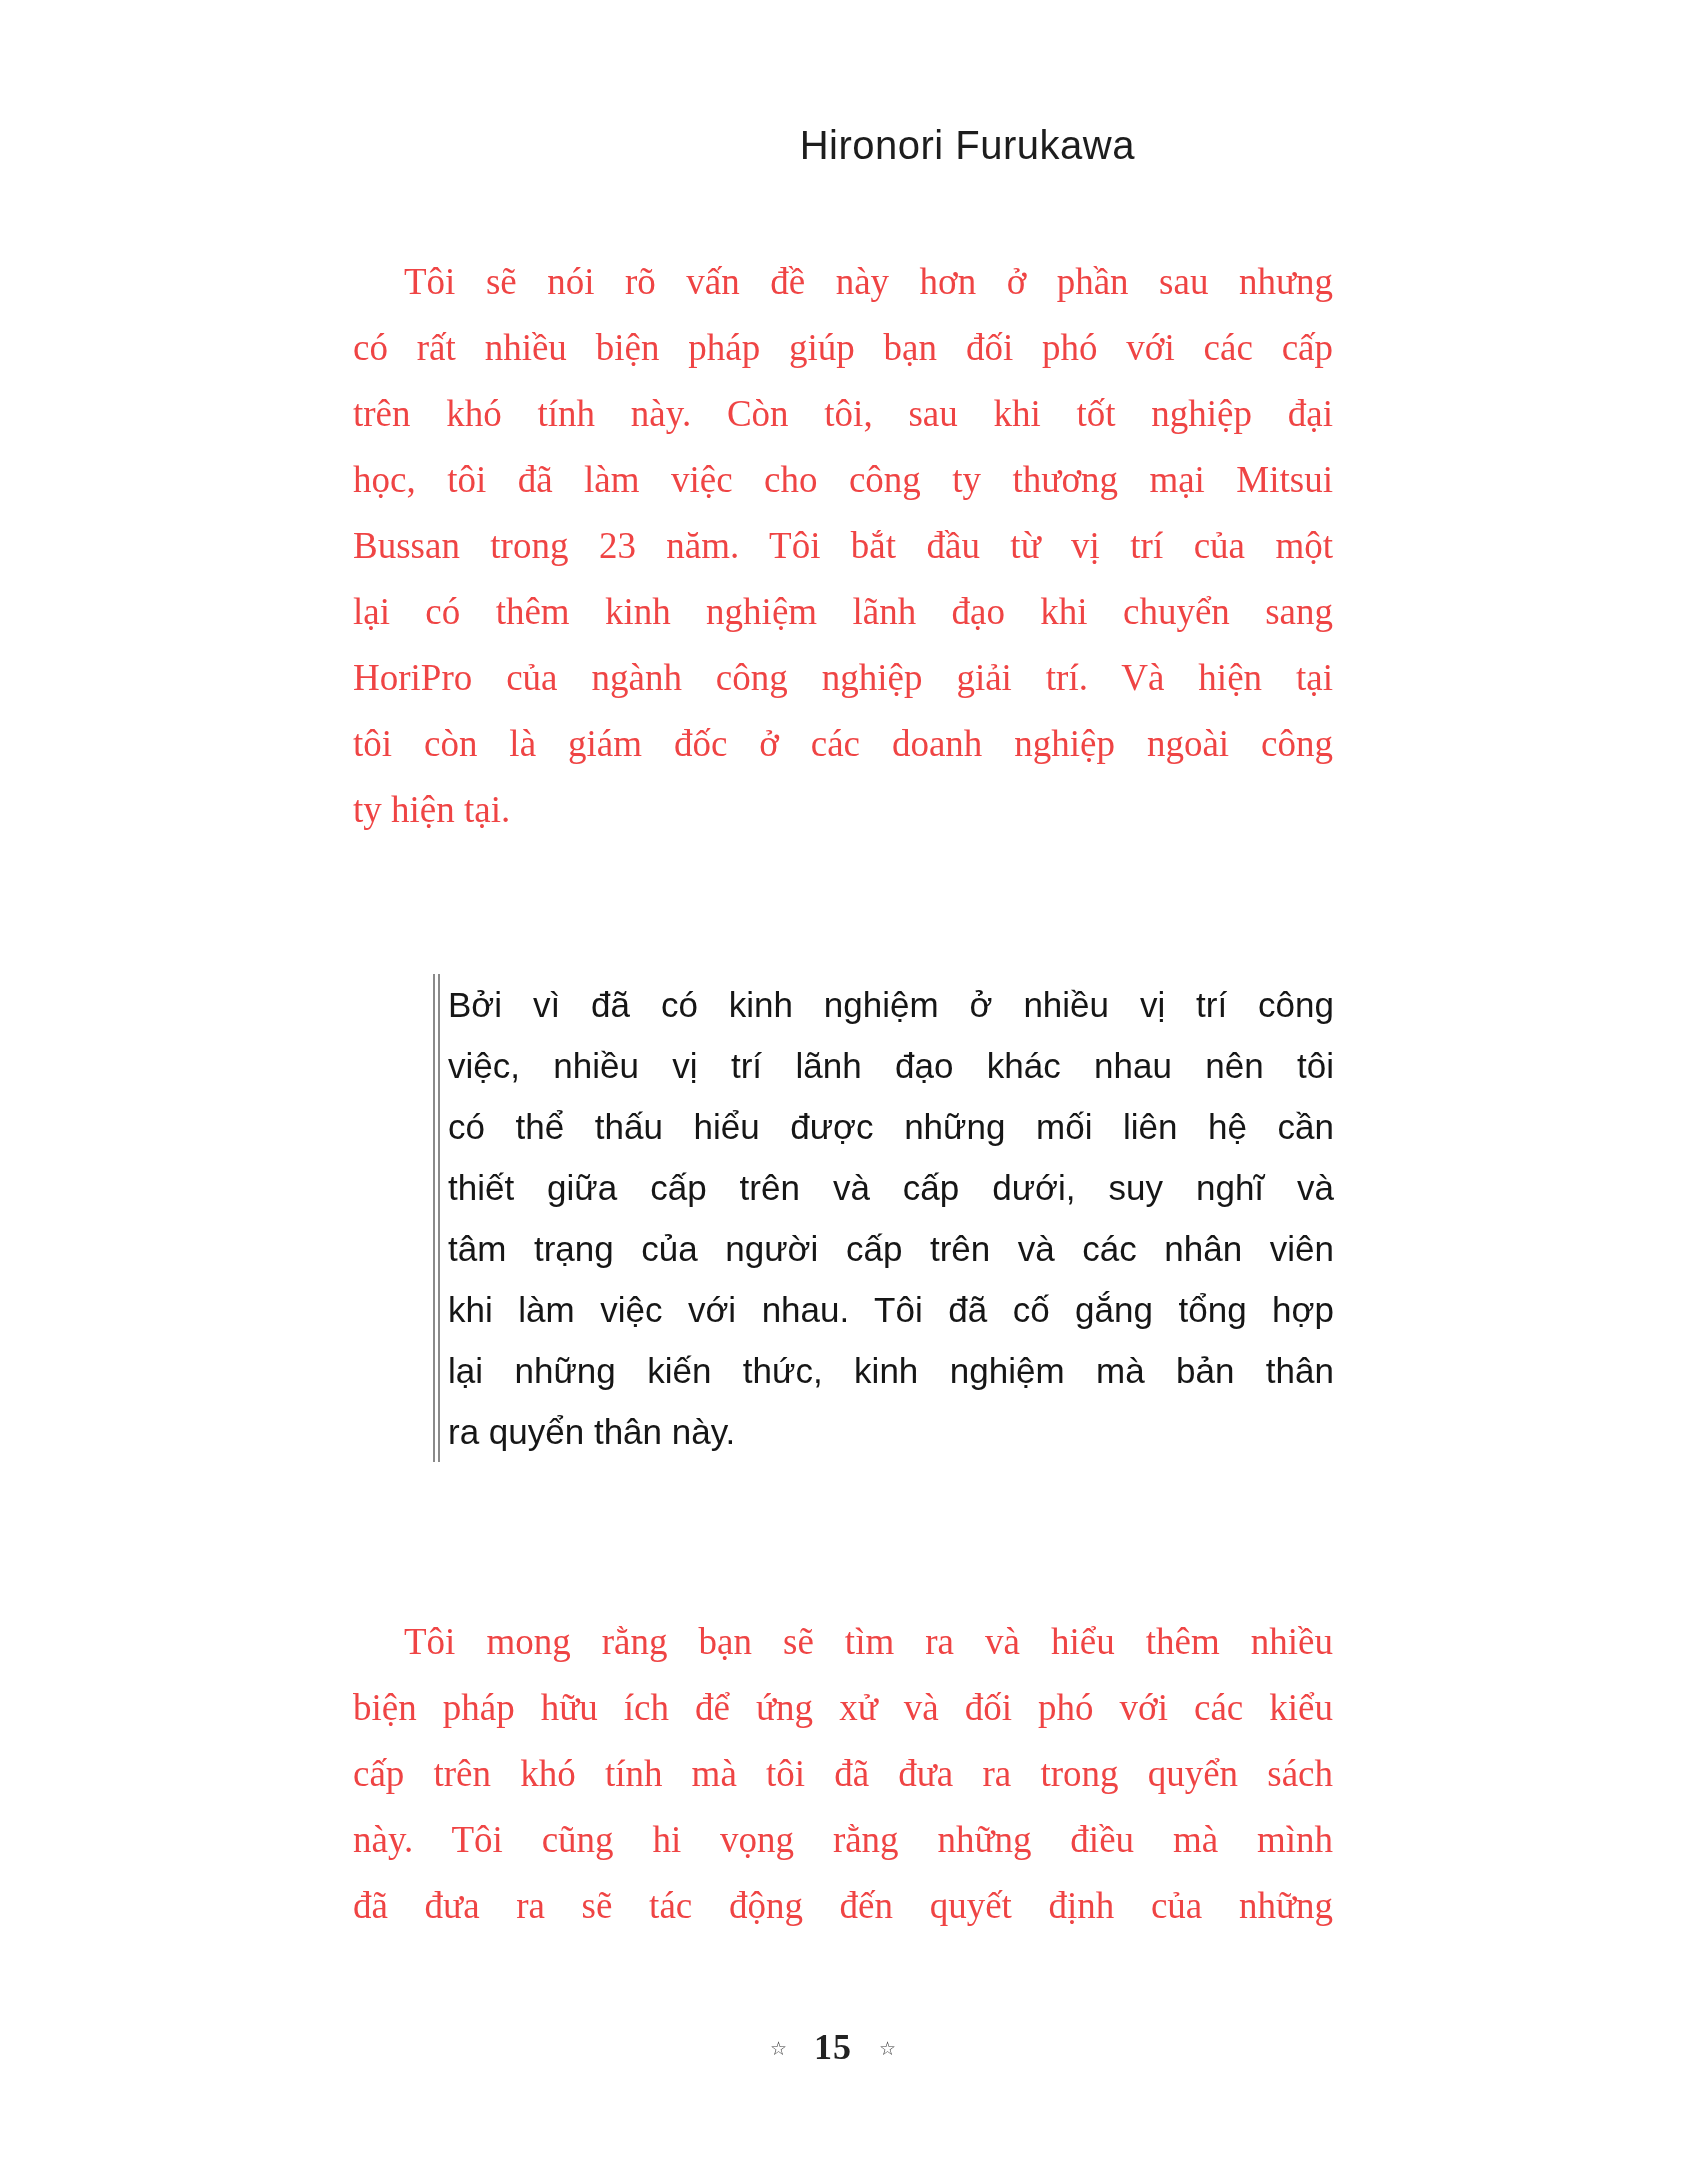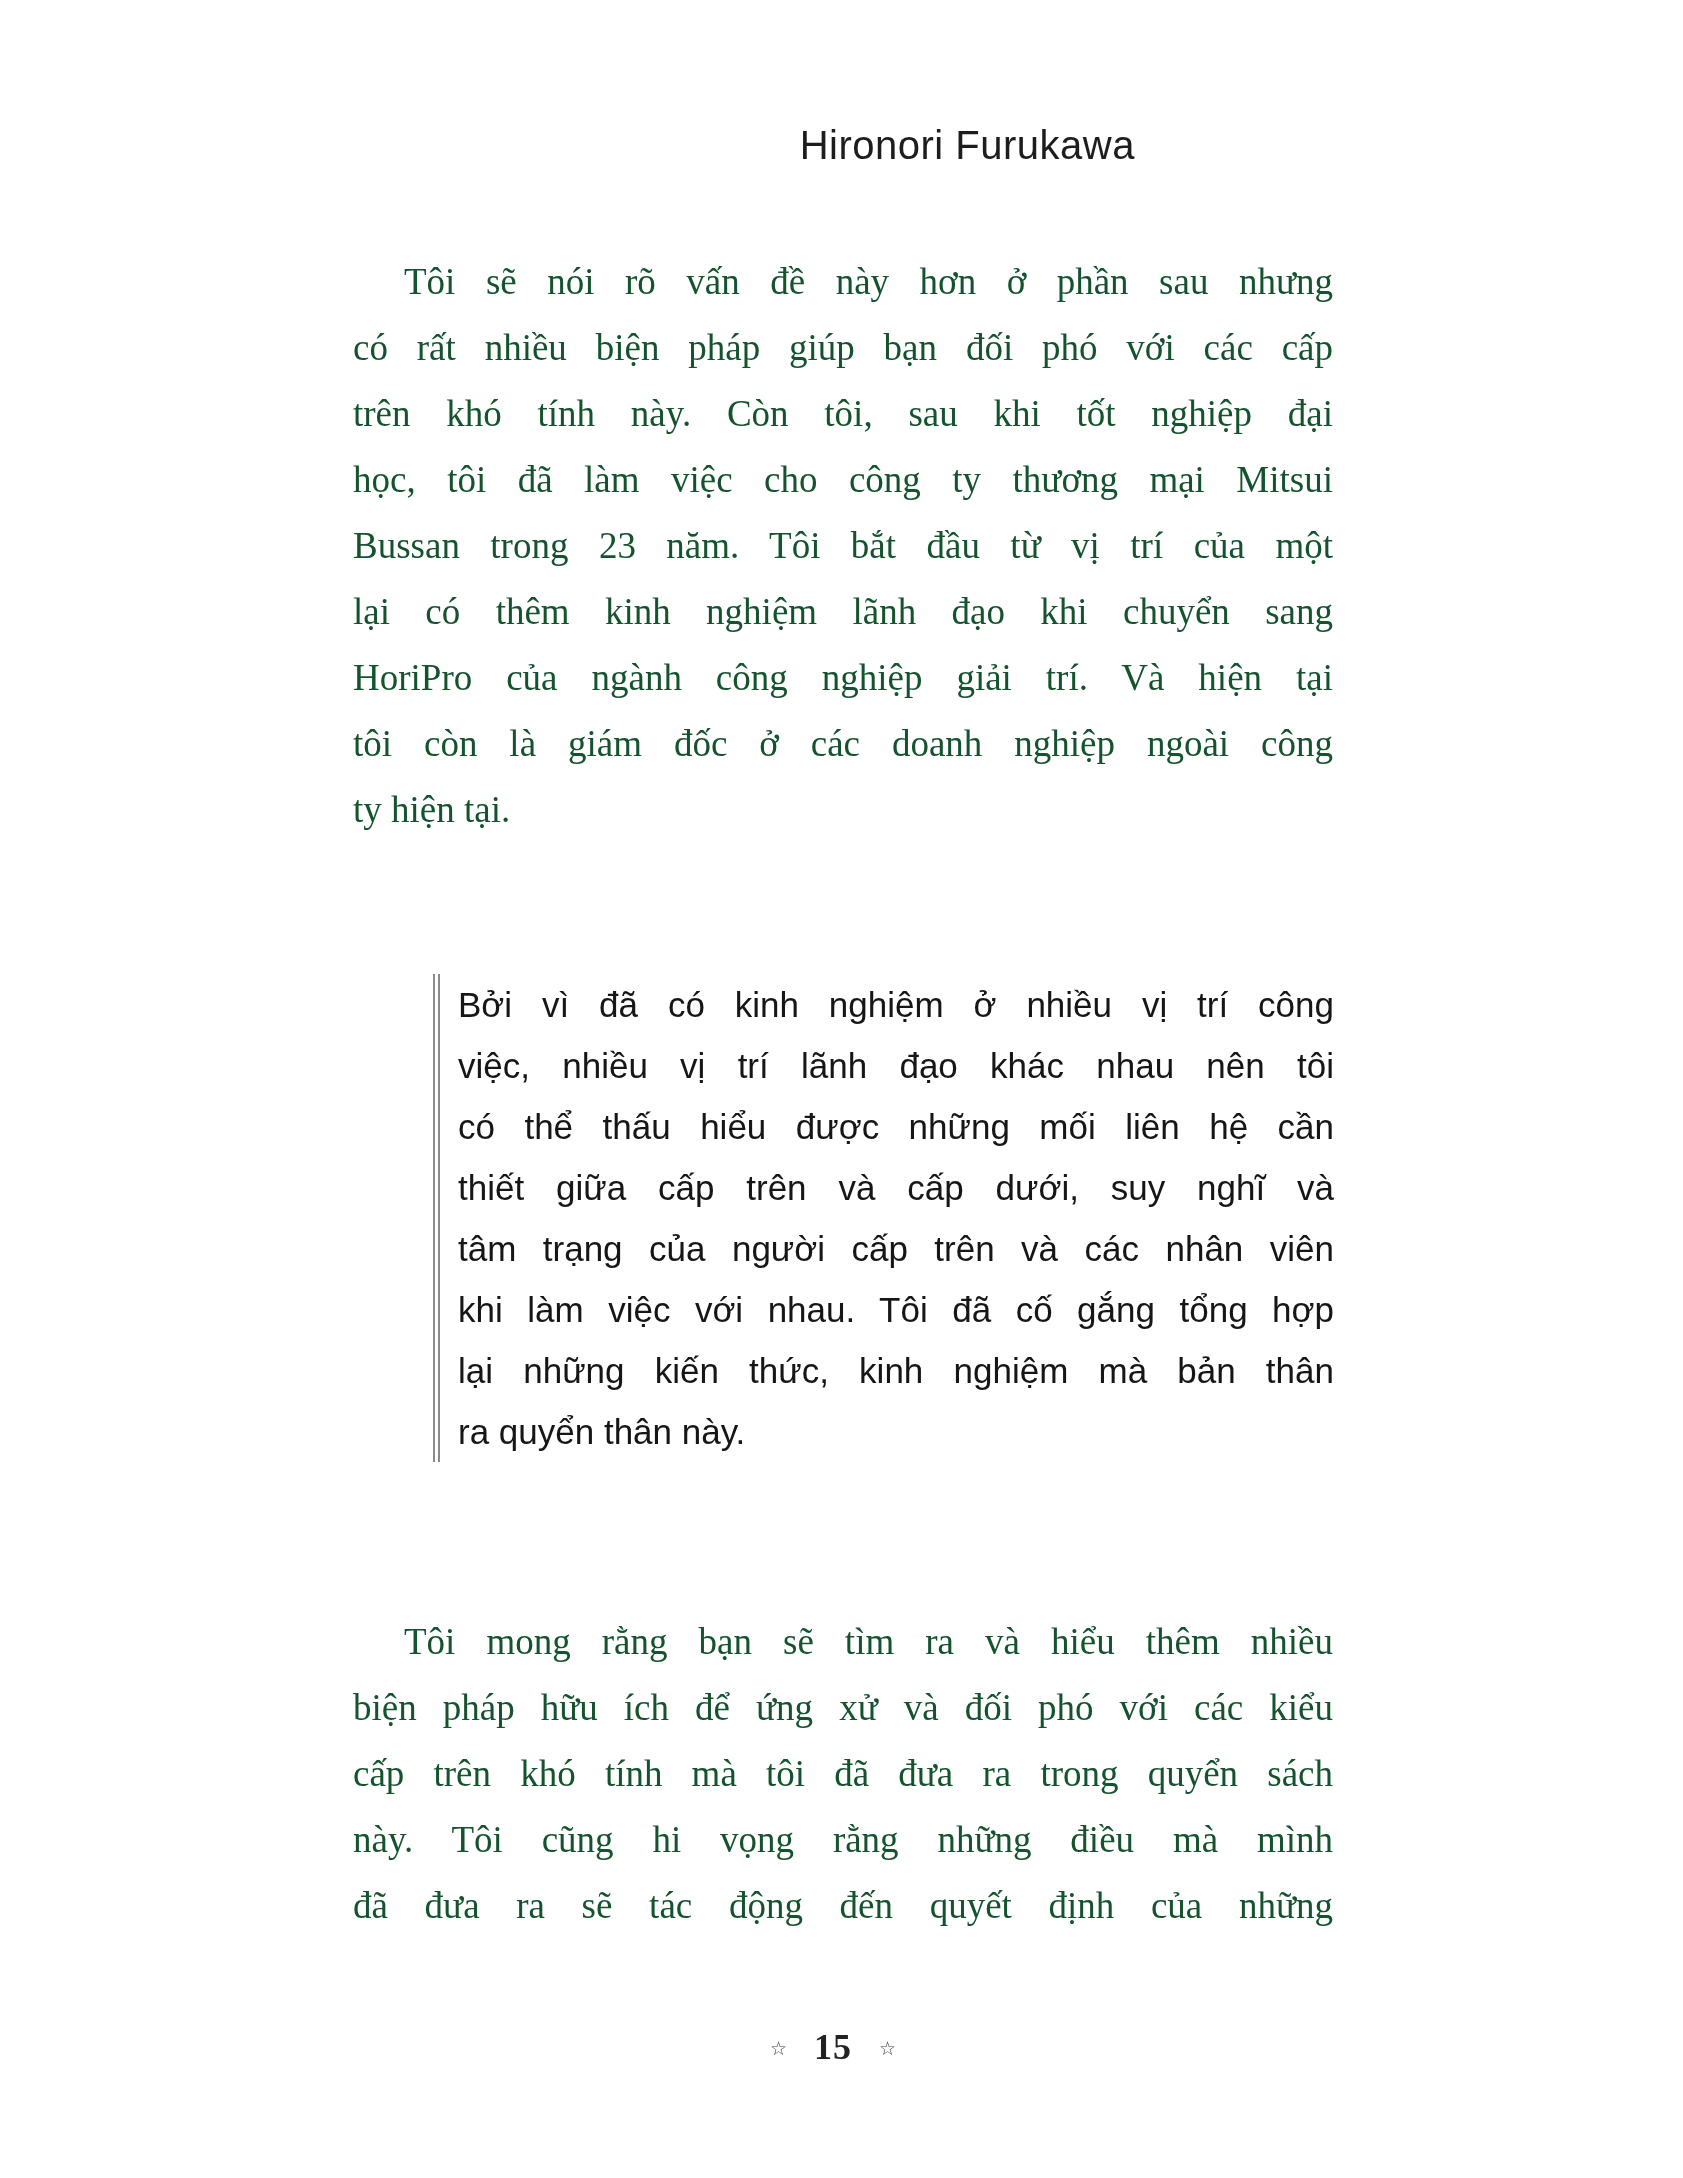--- a/index.html
+++ b/index.html
@@ -24,32 +24,32 @@
     letter-spacing: 0.5px;
     color: #1d1d1d;
   }
   .para {
     position: absolute;
     left: 353px;
     width: 980px;
     font-family: "Liberation Serif", serif;
     font-size: 37px;
     line-height: 66px;
-    color: #14532d;
+    color: #ef4444;
   }
   .para-1 { top: 249px; }
   .para-2 { top: 1609px; }
   .pull-quote {
     position: absolute;
     left: 433px;
     top: 974px;
     width: 901px;
     box-sizing: border-box;
     border-left: 7px double #8a8a8a;
-    padding-left: 18px;
+    padding-left: 8px;
     font-family: "Liberation Sans", sans-serif;
     font-size: 35px;
     line-height: 61px;
     color: #161616;
   }
   .line {
     text-align: justify;
     text-align-last: justify;
   }
   .line.rag-last { text-align-last: left; }

